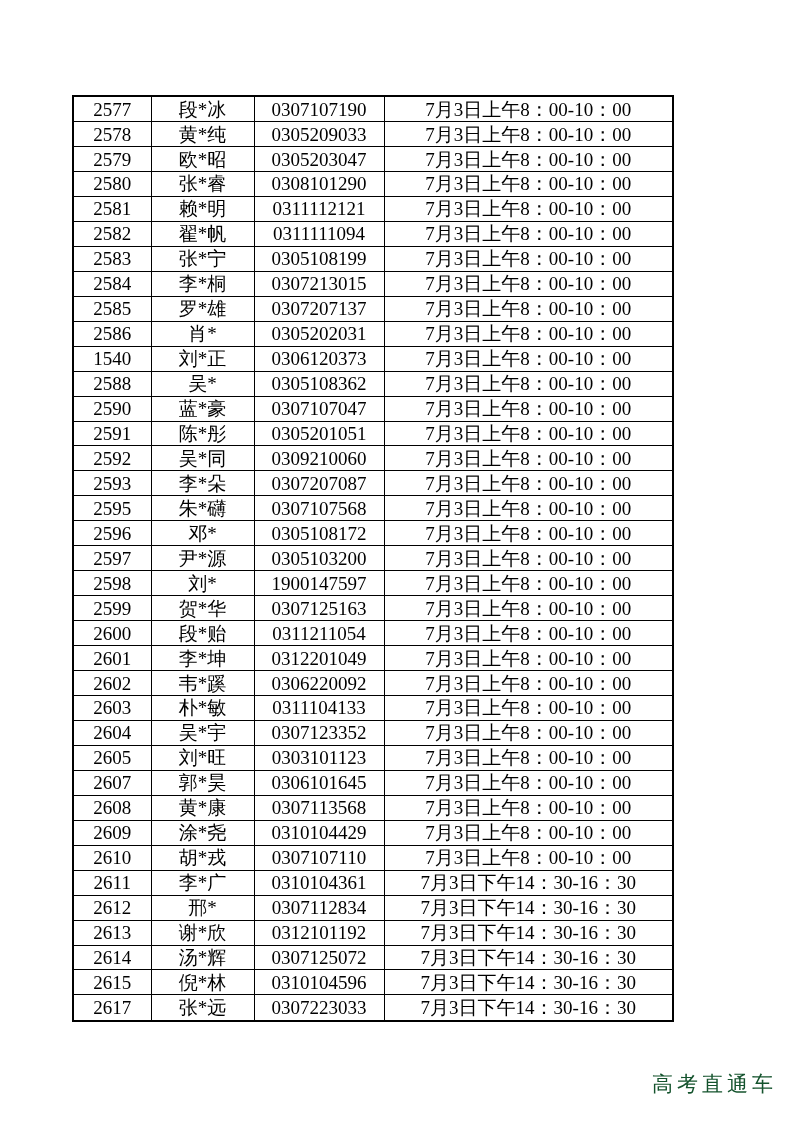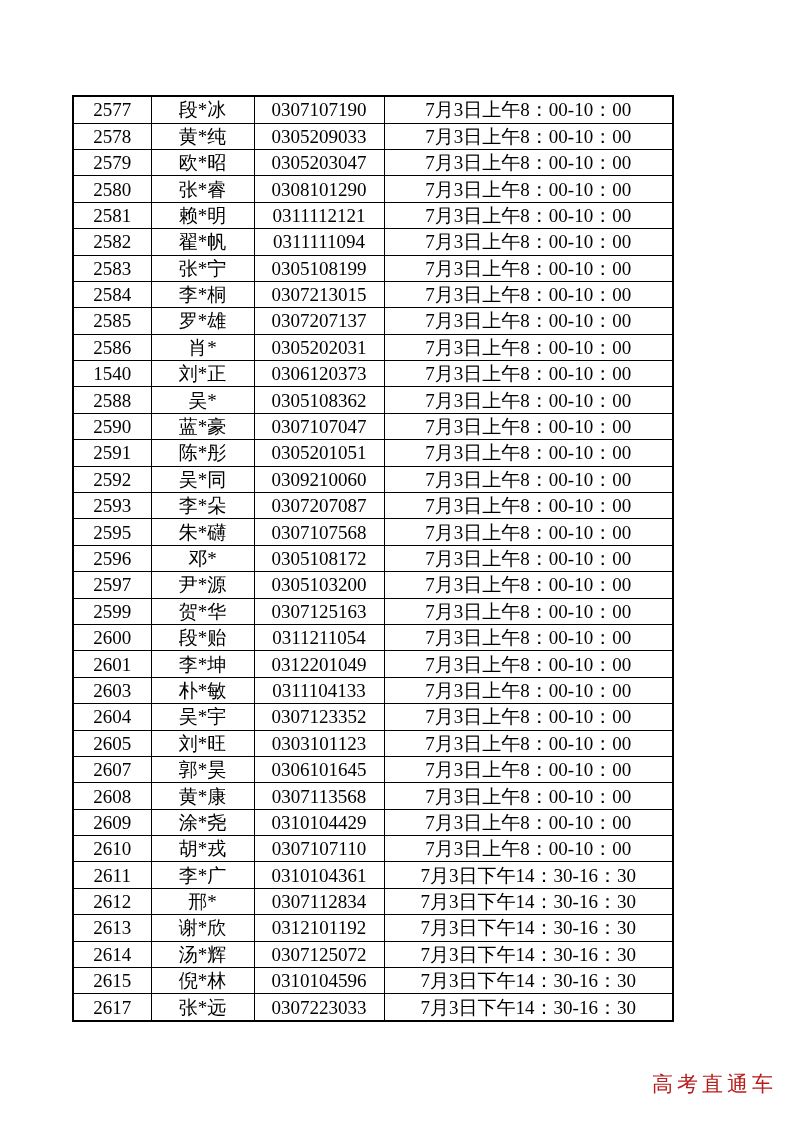--- a/index.html
+++ b/index.html
@@ -36,21 +36,21 @@
     padding: 0;
     white-space: nowrap;
     overflow: hidden;
   }
   .watermark {
     position: absolute;
     left: 652px;
     top: 1070px;
     font-size: 21px;
     letter-spacing: 4px;
-    color: #b91c1c;
+    color: #14532d;
     text-shadow: 1px 1px 0 #ffffff;
     font-family: "Liberation Sans", "DejaVu Sans", sans-serif;
     white-space: nowrap;
   }
 </style>
 </head>
 <body>
 
 <div class="page">
   <table class="roster">
@@ -169,35 +169,47 @@
           <td>0305108172</td>
           <td>7月3日上午8：00-10：00</td>
         </tr>
         <tr>
           <td>2597</td>
           <td>尹*源</td>
           <td>0305103200</td>
           <td>7月3日上午8：00-10：00</td>
         </tr>
         <tr>
+          <td>2598</td>
+          <td>刘*</td>
+          <td>1900147597</td>
+          <td>7月3日上午8：00-10：00</td>
+        </tr>
+        <tr>
           <td>2599</td>
           <td>贺*华</td>
           <td>0307125163</td>
           <td>7月3日上午8：00-10：00</td>
         </tr>
         <tr>
           <td>2600</td>
           <td>段*贻</td>
           <td>0311211054</td>
           <td>7月3日上午8：00-10：00</td>
         </tr>
         <tr>
           <td>2601</td>
           <td>李*坤</td>
           <td>0312201049</td>
+          <td>7月3日上午8：00-10：00</td>
+        </tr>
+        <tr>
+          <td>2602</td>
+          <td>韦*蹊</td>
+          <td>0306220092</td>
           <td>7月3日上午8：00-10：00</td>
         </tr>
         <tr>
           <td>2603</td>
           <td>朴*敏</td>
           <td>0311104133</td>
           <td>7月3日上午8：00-10：00</td>
         </tr>
         <tr>
           <td>2604</td>

